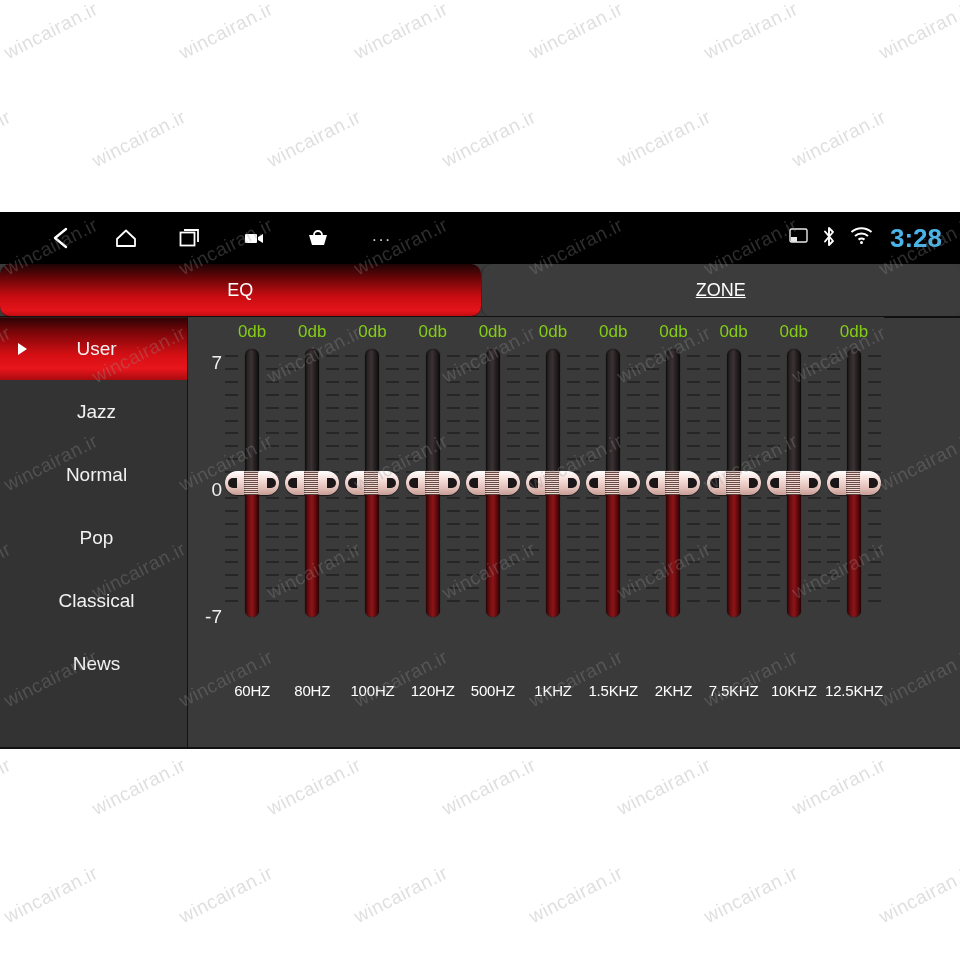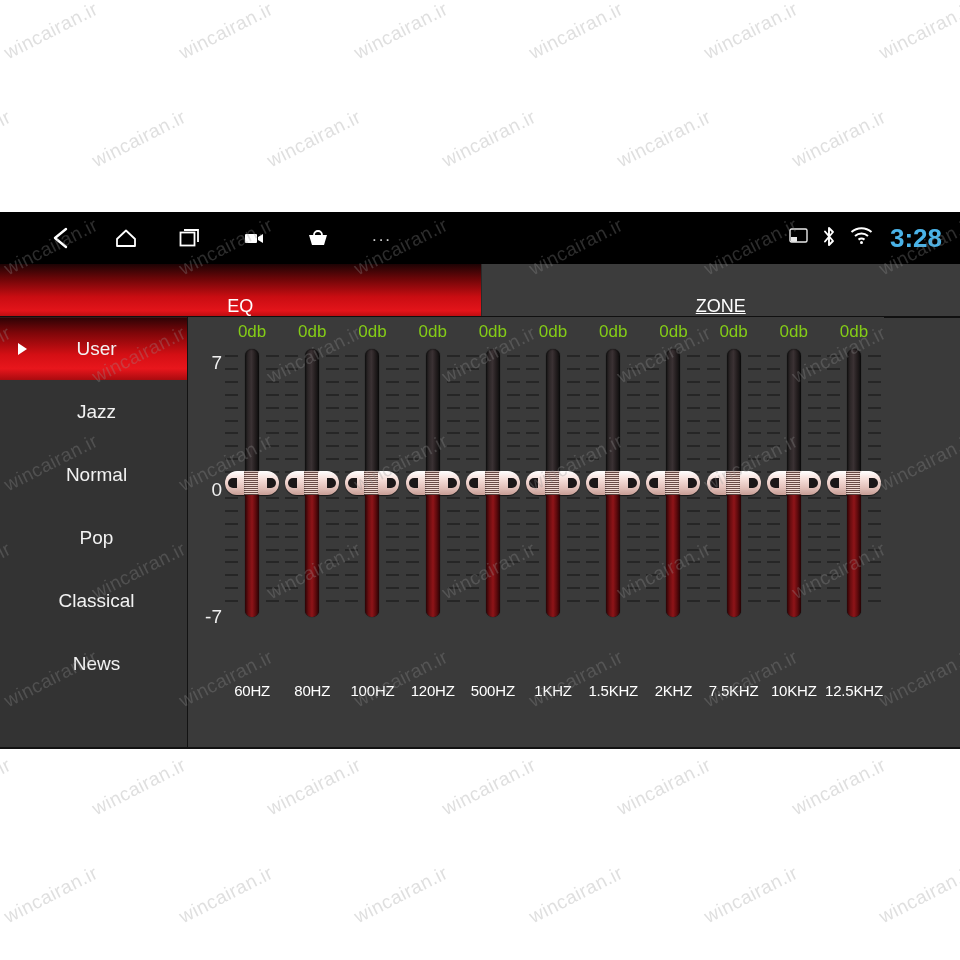--- a/index.html
+++ b/index.html
@@ -96,25 +96,26 @@
   #tabs {
     position: absolute;
     left: 0; top: 52px;
     width: 960px;
     height: 53px;
     display: flex;
   }
   .tab {
     height: 53px;
     display: flex;
-    align-items: flex-end;
+    align-items: center;
     justify-content: center;
     font-size: 18px;
     color: #ffffff;
     font-weight: 400;
+    border-radius: 10px;
   }
   #tab-eq {
     width: 481px;
     background: linear-gradient(to bottom, #1d0304 0%, #6d0608 28%, #c90d12 62%, #e3141a 88%, #b90c10 100%);
     box-shadow: inset 0 -1px 0 rgba(0,0,0,0.5);
   }
   #tab-zone {
     width: 479px;
     background: #3c3c3c;
     border-left: 1px solid #2a2a2a;

